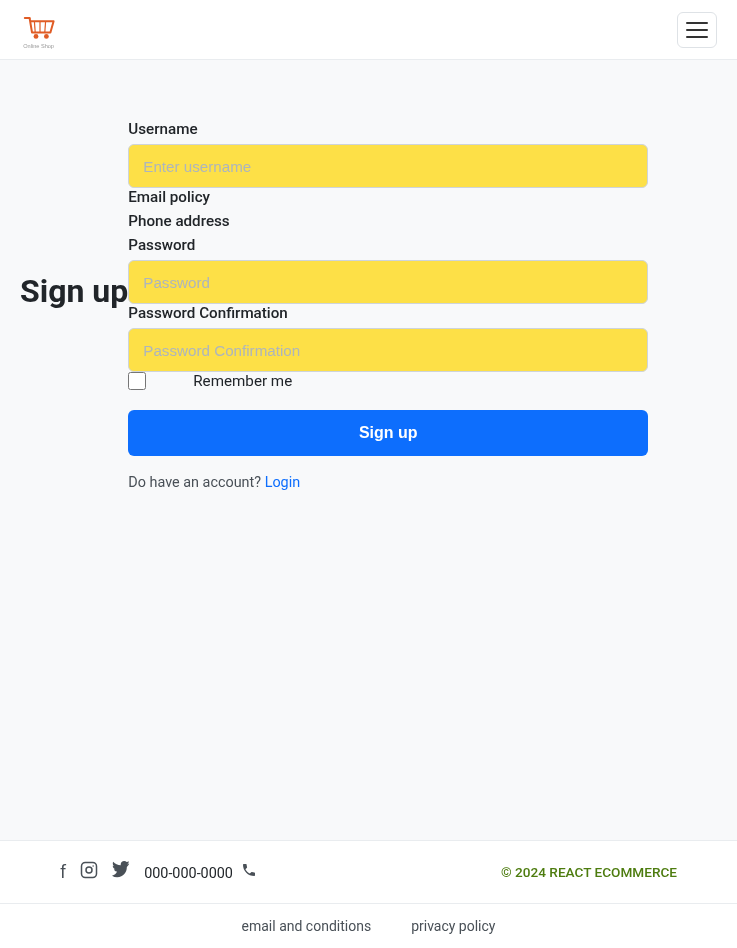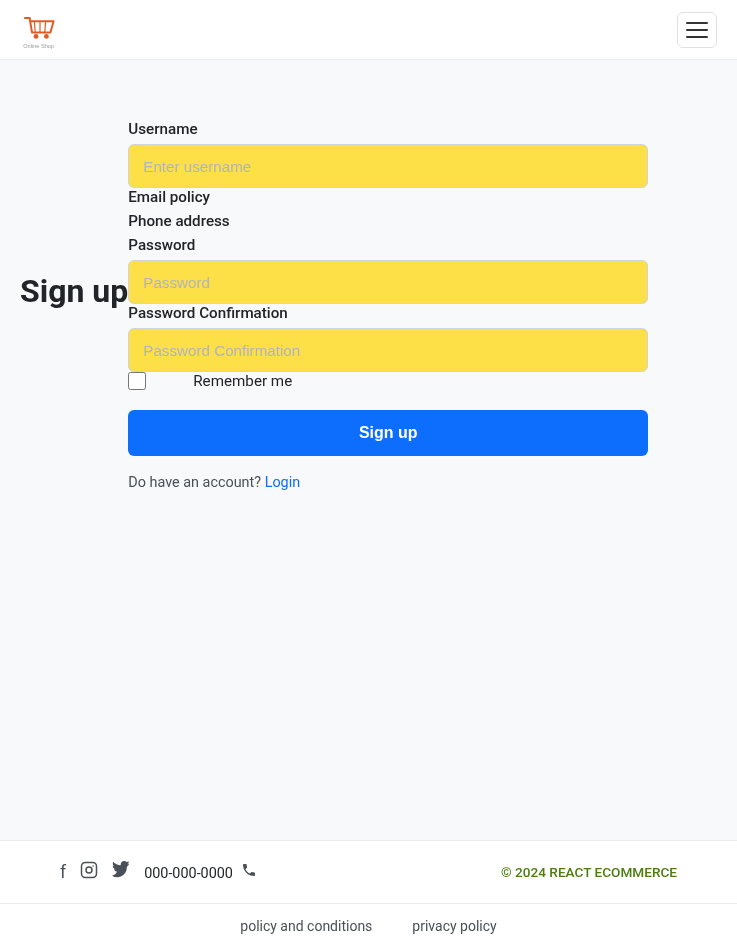--- a/index.html
+++ b/index.html
@@ -356,16 +356,16 @@
             <path d="M6.6 10.8c1.4 2.8 3.8 5.1 6.6 6.6l2.2-2.2c.3-.3.7-.4 1-.2 1.1.4 2.3.6 3.6.6.6 0 1 .4 1 1V20c0 .6-.4 1-1 1-9.4 0-17-7.6-17-17 0-.6.4-1 1-1h3.5c.6 0 1 .4 1 1 0 1.3.2 2.5.6 3.6.1.3 0 .7-.2 1l-2.3 2.2z"></path>
           </svg>
         </span>
       </div>
     </div>
 
     <div class="footer-copyright">© 2024 REACT ECOMMERCE</div>
   </div>
 
   <div class="footer-links">
-    <a class="footer-link" href="#">policy and conditions</a>
+    <a class="footer-link" href="#">email and conditions</a>
     <a class="footer-link" href="#">privacy policy</a>
   </div>
 </footer>
 
 </body></html>

